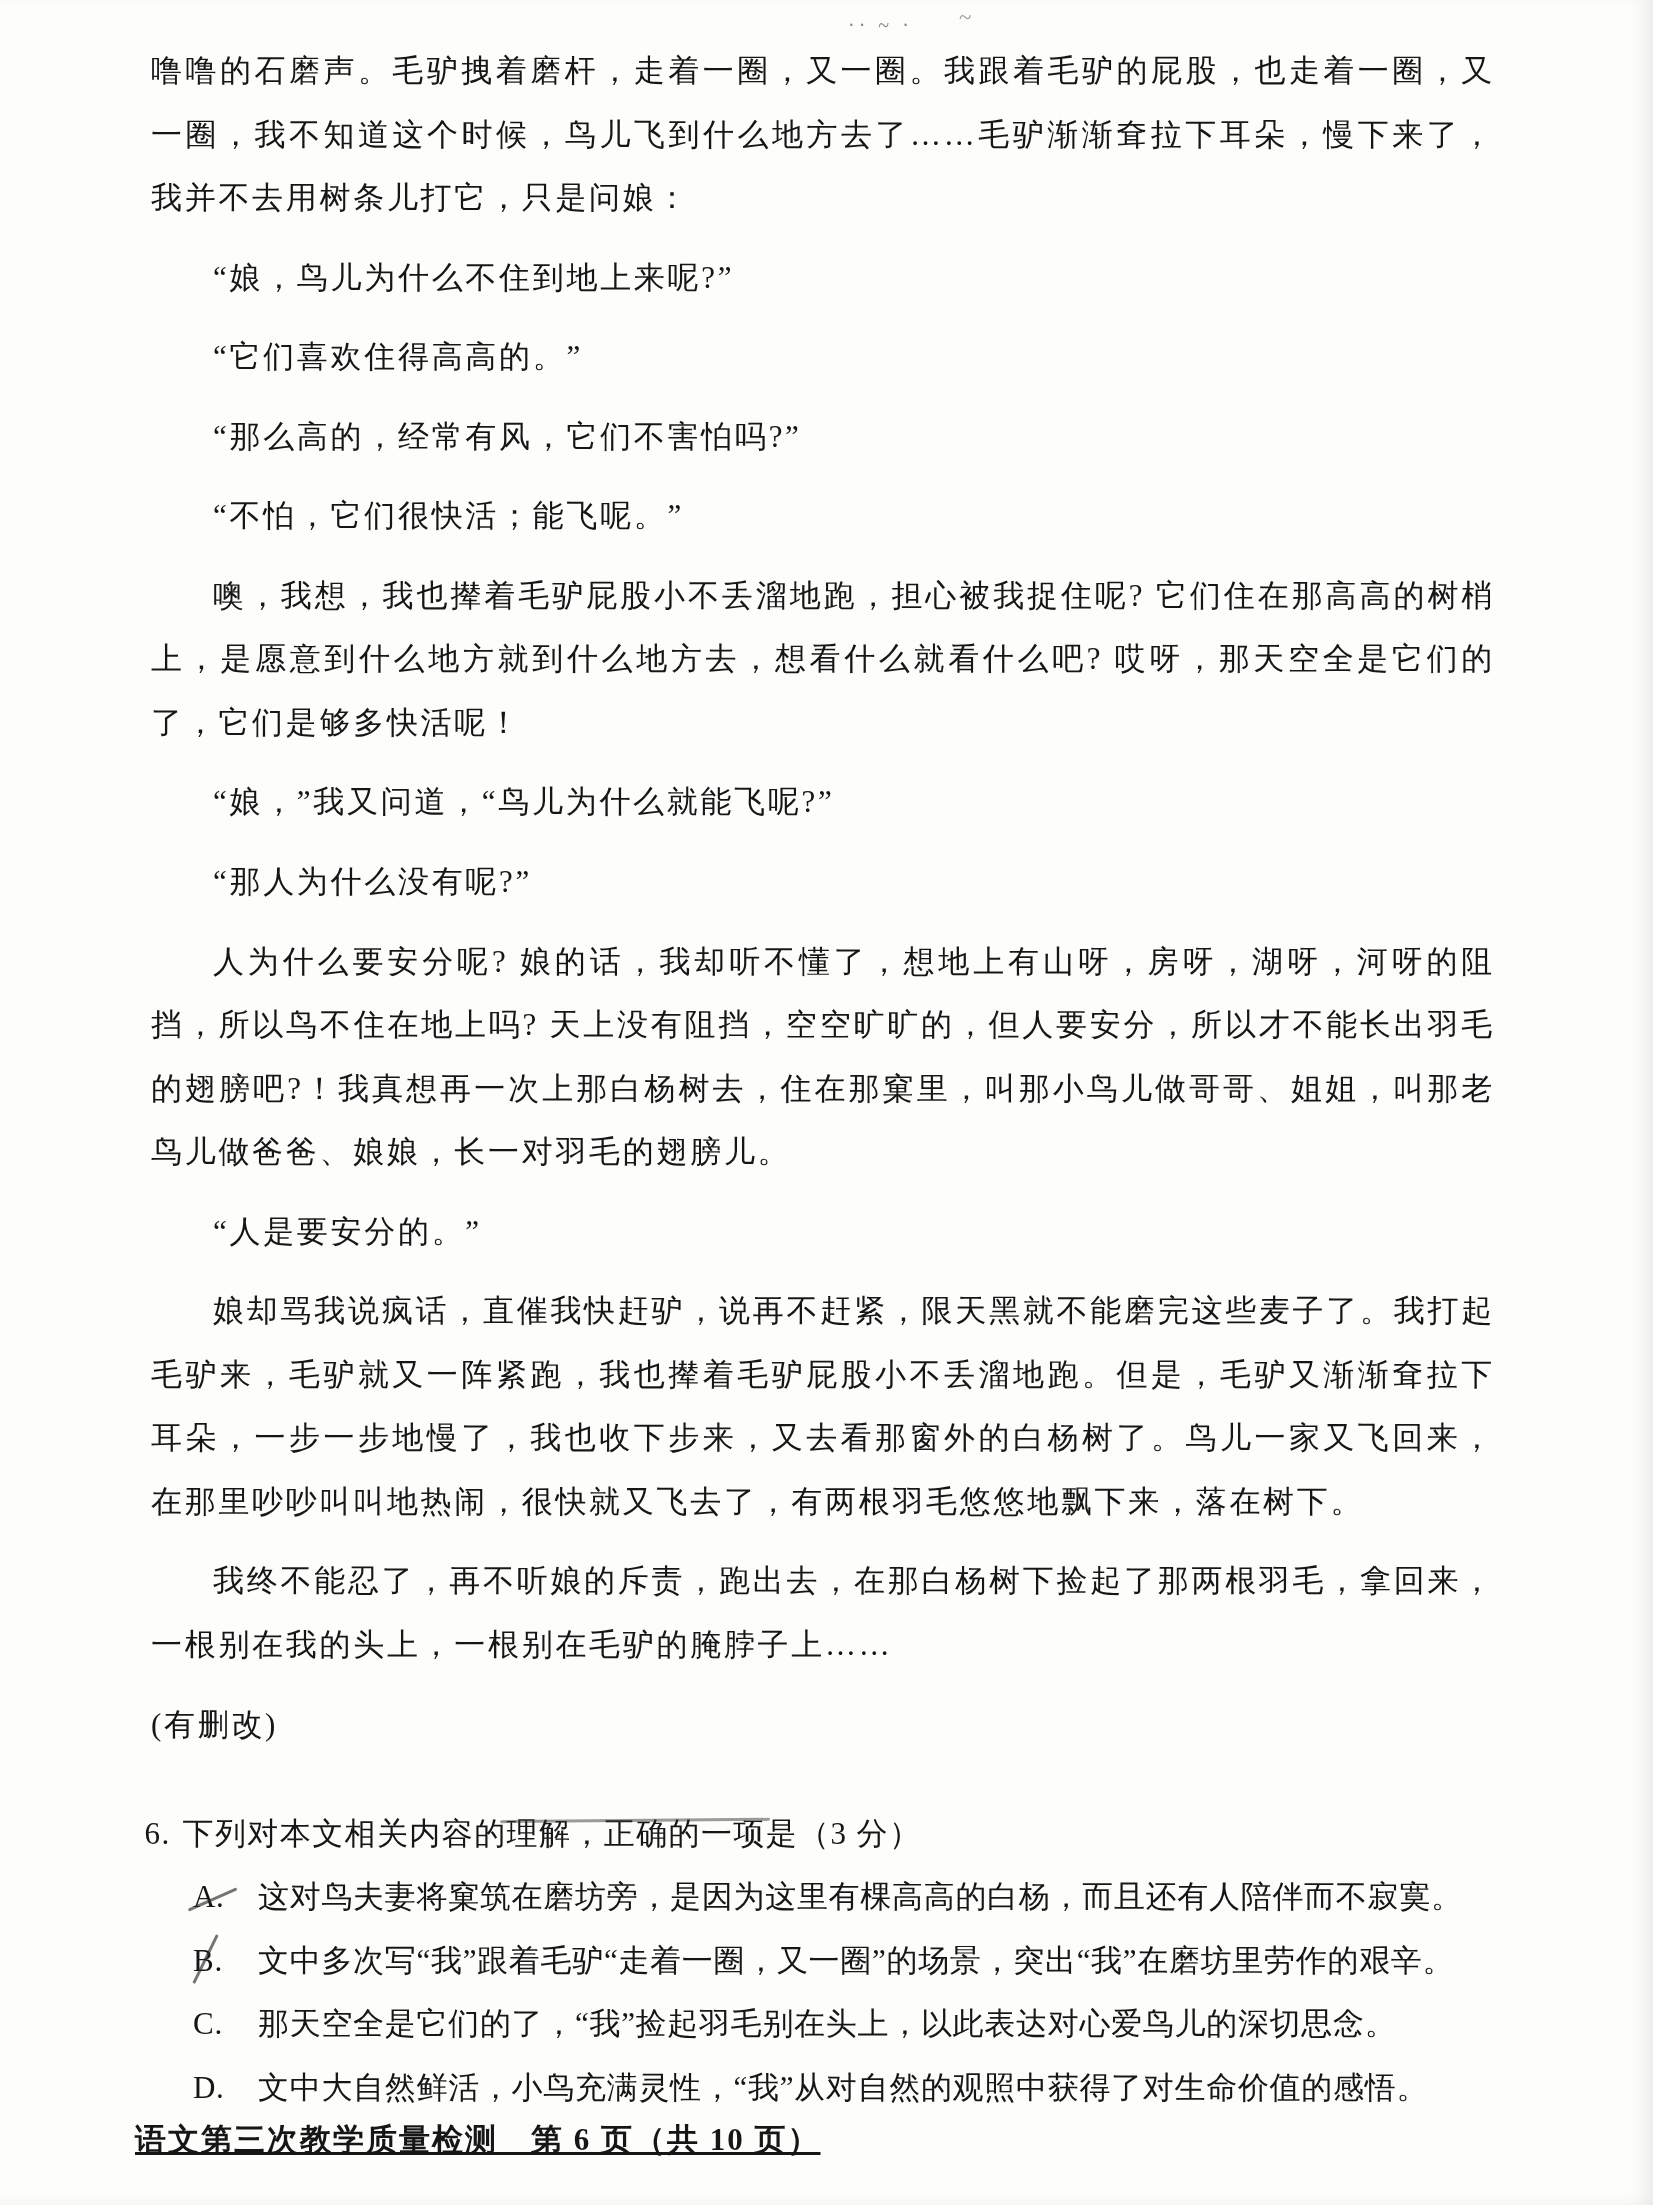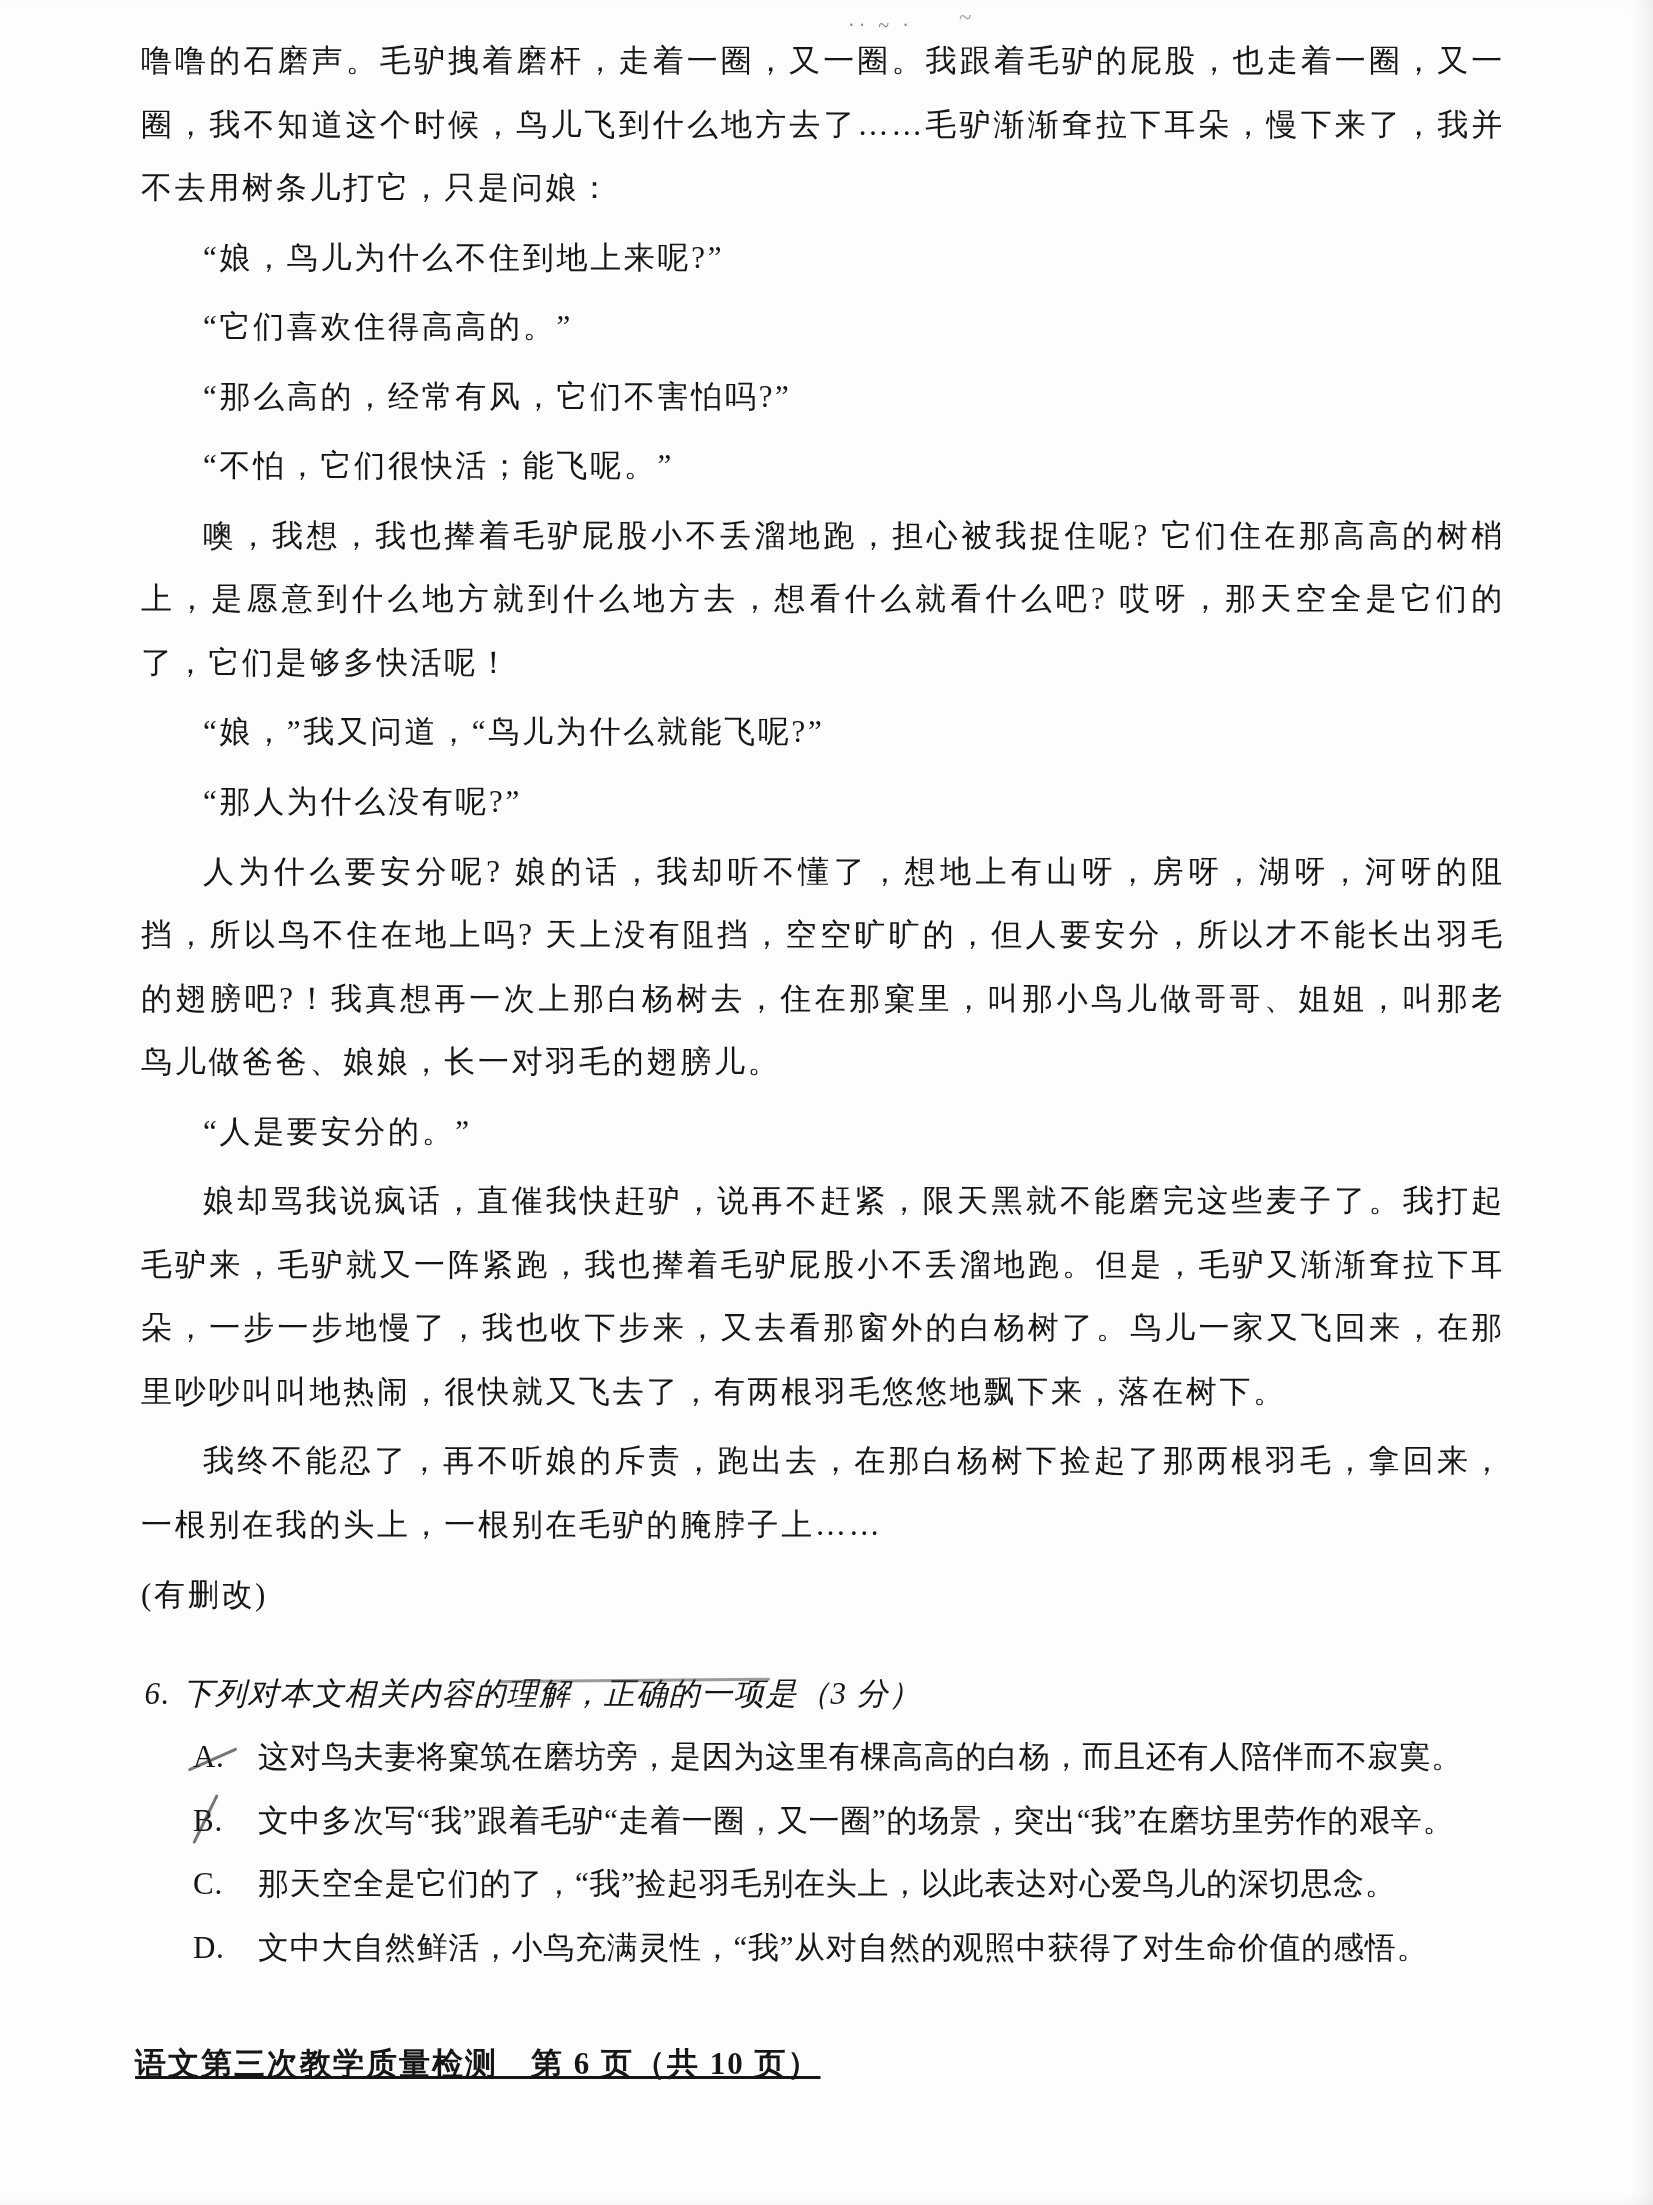--- a/index.html
+++ b/index.html
@@ -14,41 +14,41 @@
     font-family:"Liberation Serif","DejaVu Serif",serif;
     color:#161616;
     box-shadow: inset -19px 0 23px -15px rgba(0,0,0,0.10), inset 0 -13.5px 20px -16px rgba(0,0,0,0.05);
   }
   
   .scan-marks { position:absolute; top:4px; left:0; width:100%; height:41px; pointer-events:none; }
   .scan-marks .m1 { position:absolute; left:848px; top:9.5px; font-size:20px; color:#6d6d6d; opacity:.8; letter-spacing:4px;}
   .scan-marks .m2 { position:absolute; left:959px; top:1.4px;  font-size:23px; color:#7a7a7a; opacity:.7; }
 
   .content p {
-    margin:6px;
+    margin:16px;
     font-size:31px;
     line-height:2.05;
     letter-spacing:2.7px;
     text-align:justify;
     text-justify:inter-ideograph;
   }
   .para { text-indent:2em; }
   .para.no-indent { text-indent:0; }
 
   .attribution {
     margin:0;
     font-size:30px;
     line-height:2.05;
     text-align:right;
     letter-spacing:1.4px;
     padding-right:4px;
   }
 
   .question { margin-top:31px; font-size:31px; }
-  .stem { margin:0 0 0 9.5px; line-height:2.0; letter-spacing:1.4px;font-style:italic; }
+  .stem { margin:0 0 0 9.5px; line-height:2.0; letter-spacing:1.4px; }
   .q-num { margin-right:12px; }
   .stem-text span { position:relative; }
   .pencil-line { position:relative; display:inline-block; }
   .pencil-line::after {
     content:""; position:absolute; left:-6.8px; right:-4px; top:26%; height:2.7px;
     background:rgba(55,55,55,.5); transform:rotate(-0.5deg); border-radius:2px;
   }
 
   .option {
     display:flex;

